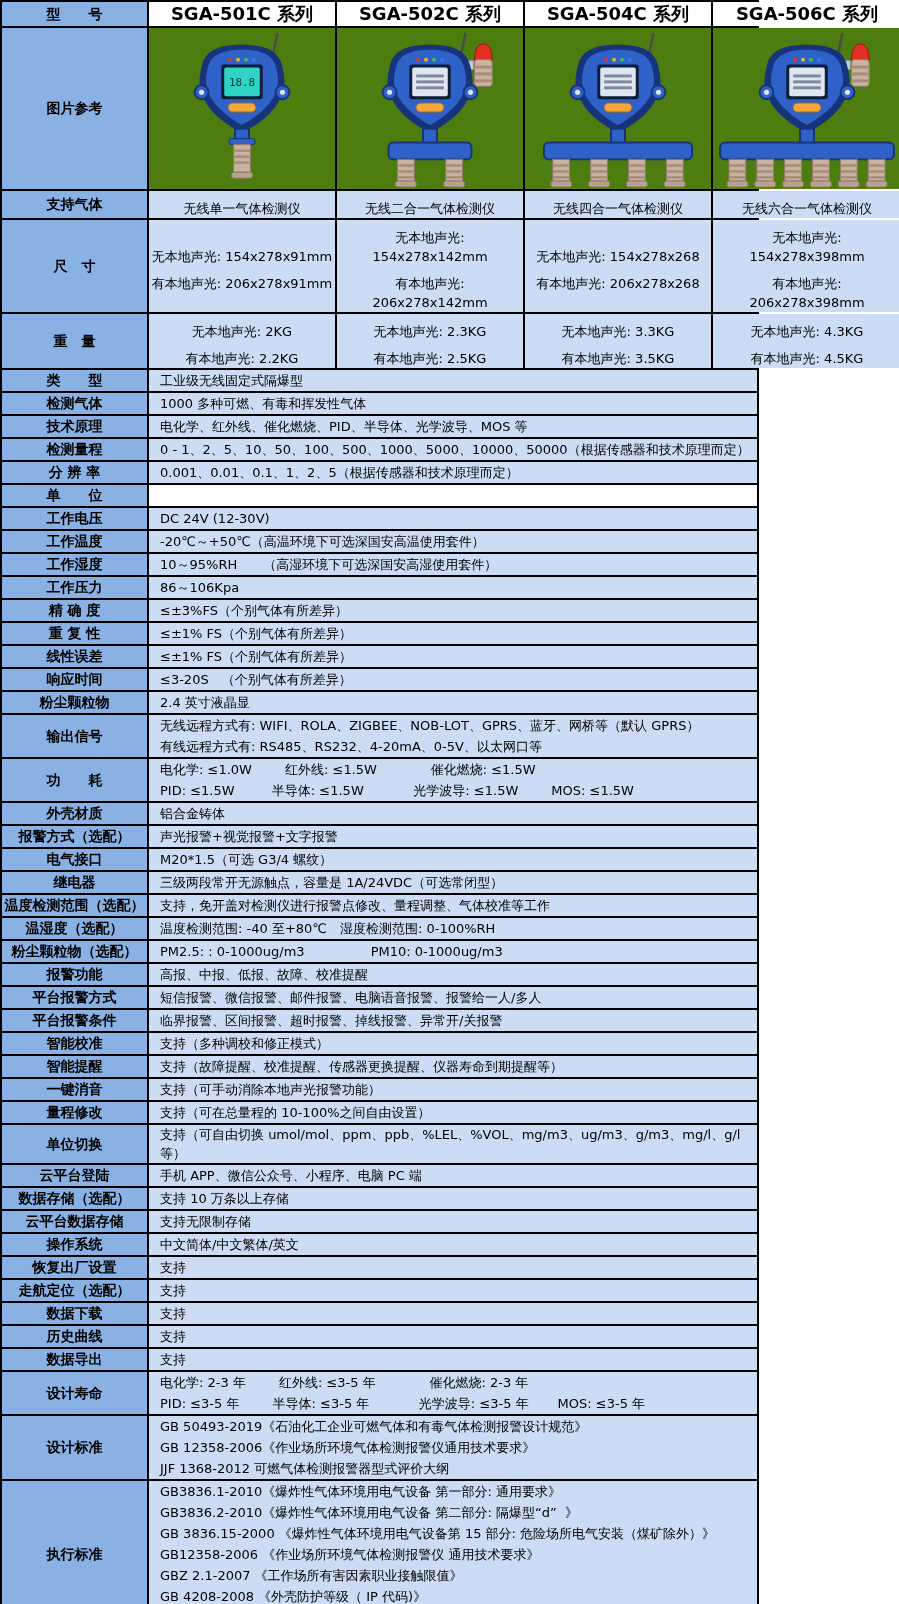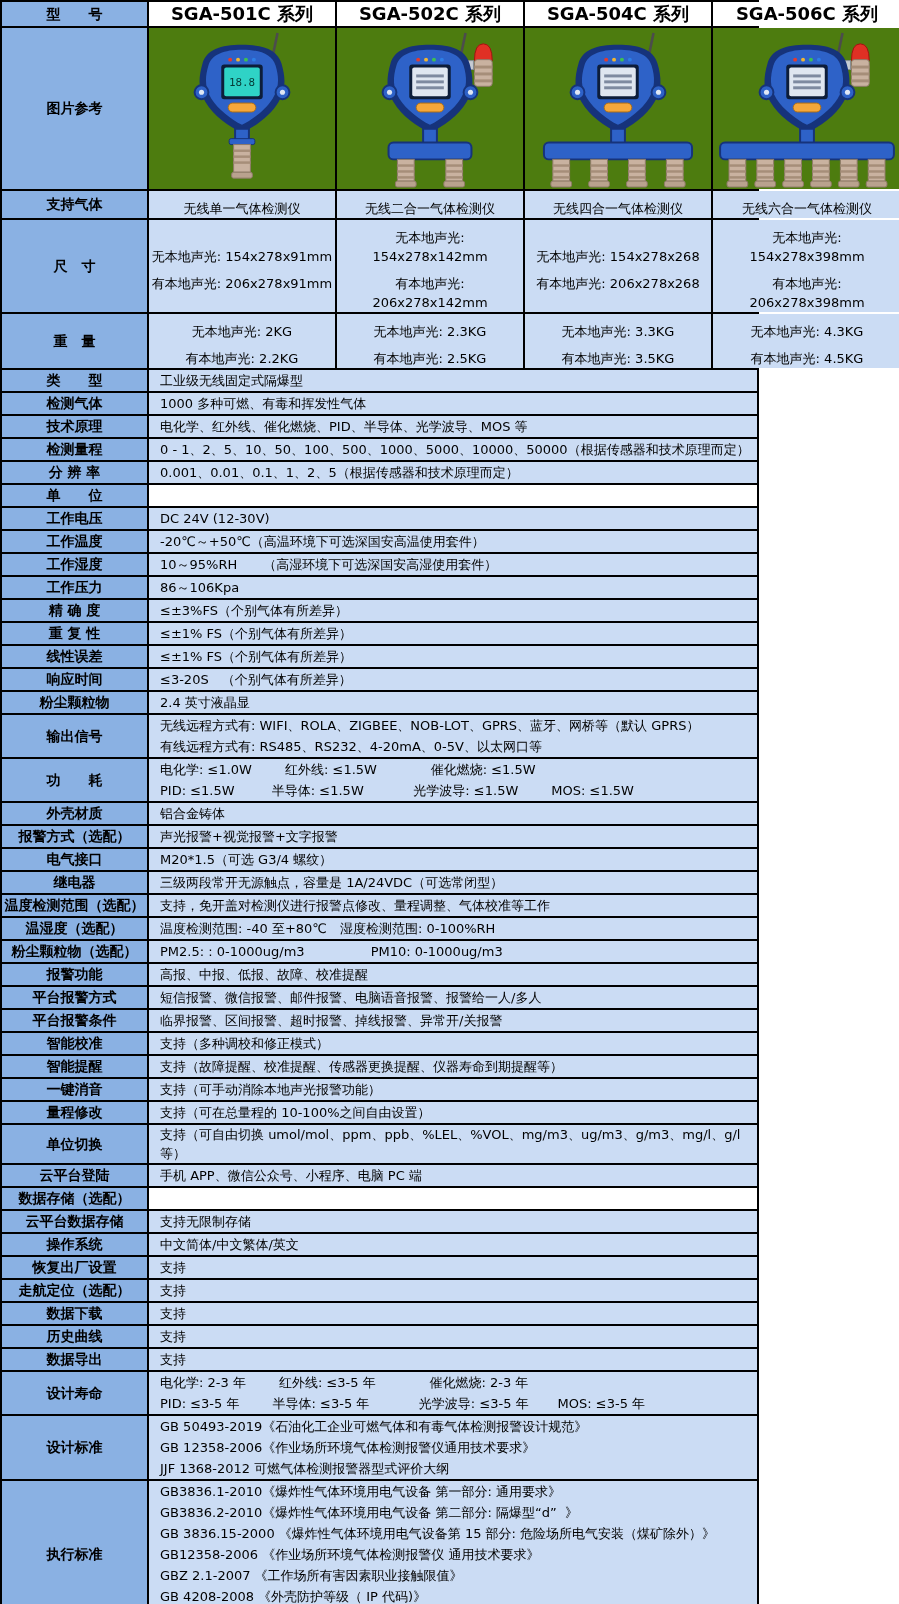--- a/index.html
+++ b/index.html
@@ -481,20 +481,23 @@
       </div>
     </div>
     <div class="row spec-row">
       <div class="cell label-cell">云平台登陆</div>
       <div class="cell value-cell">
         <div class="value-line">手机 APP、微信公众号、小程序、电脑 PC 端</div>
       </div>
     </div>
     <div class="row spec-row">
       <div class="cell label-cell">数据存储（选配）</div>
+      <div class="cell value-cell">
+        <div class="value-line">支持 10 万条以上存储</div>
+      </div>
     </div>
     <div class="row spec-row">
       <div class="cell label-cell">云平台数据存储</div>
       <div class="cell value-cell">
         <div class="value-line">支持无限制存储</div>
       </div>
     </div>
     <div class="row spec-row">
       <div class="cell label-cell">操作系统</div>
       <div class="cell value-cell">

